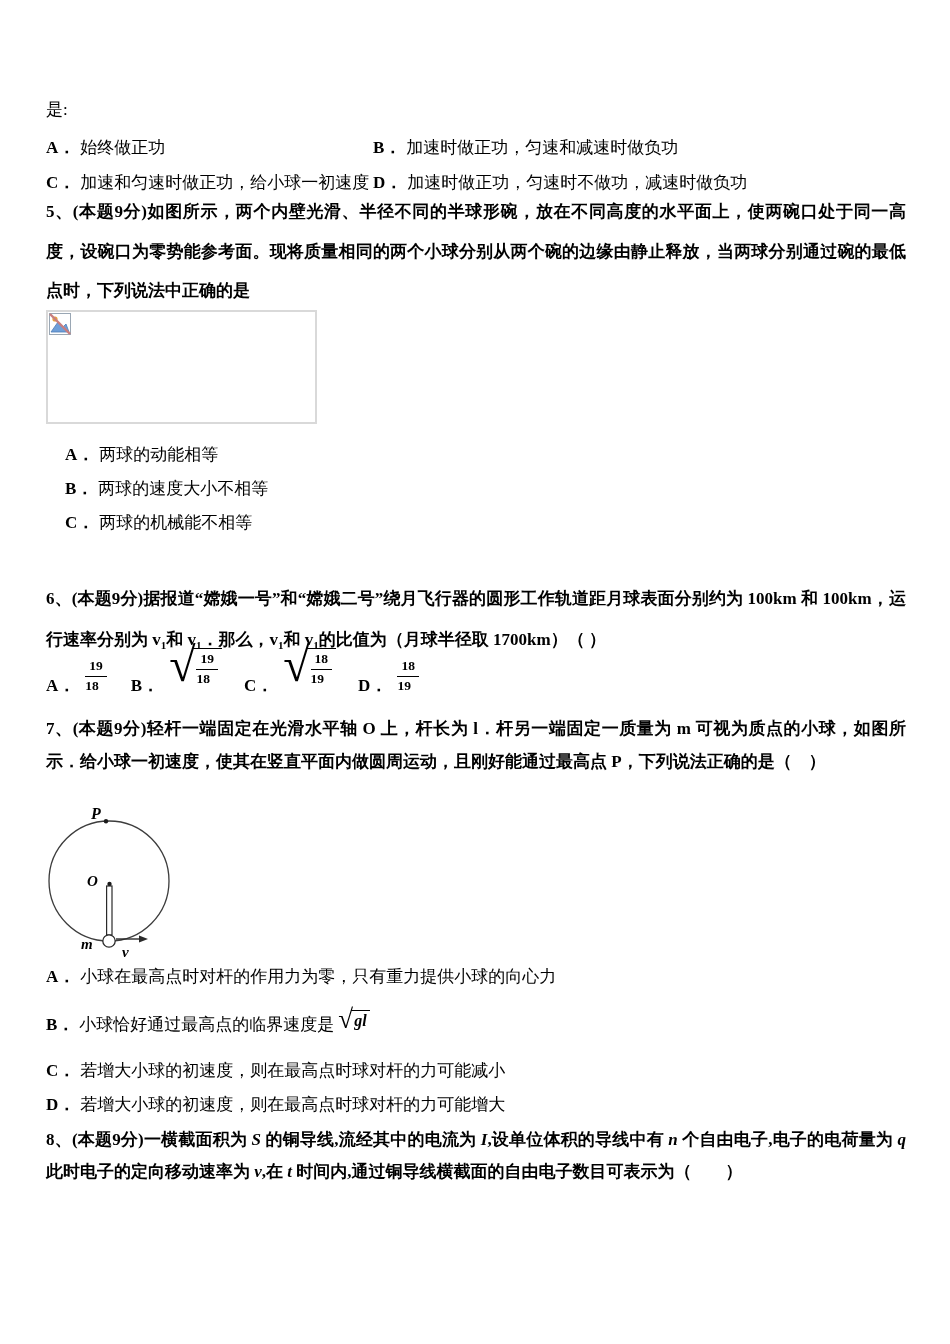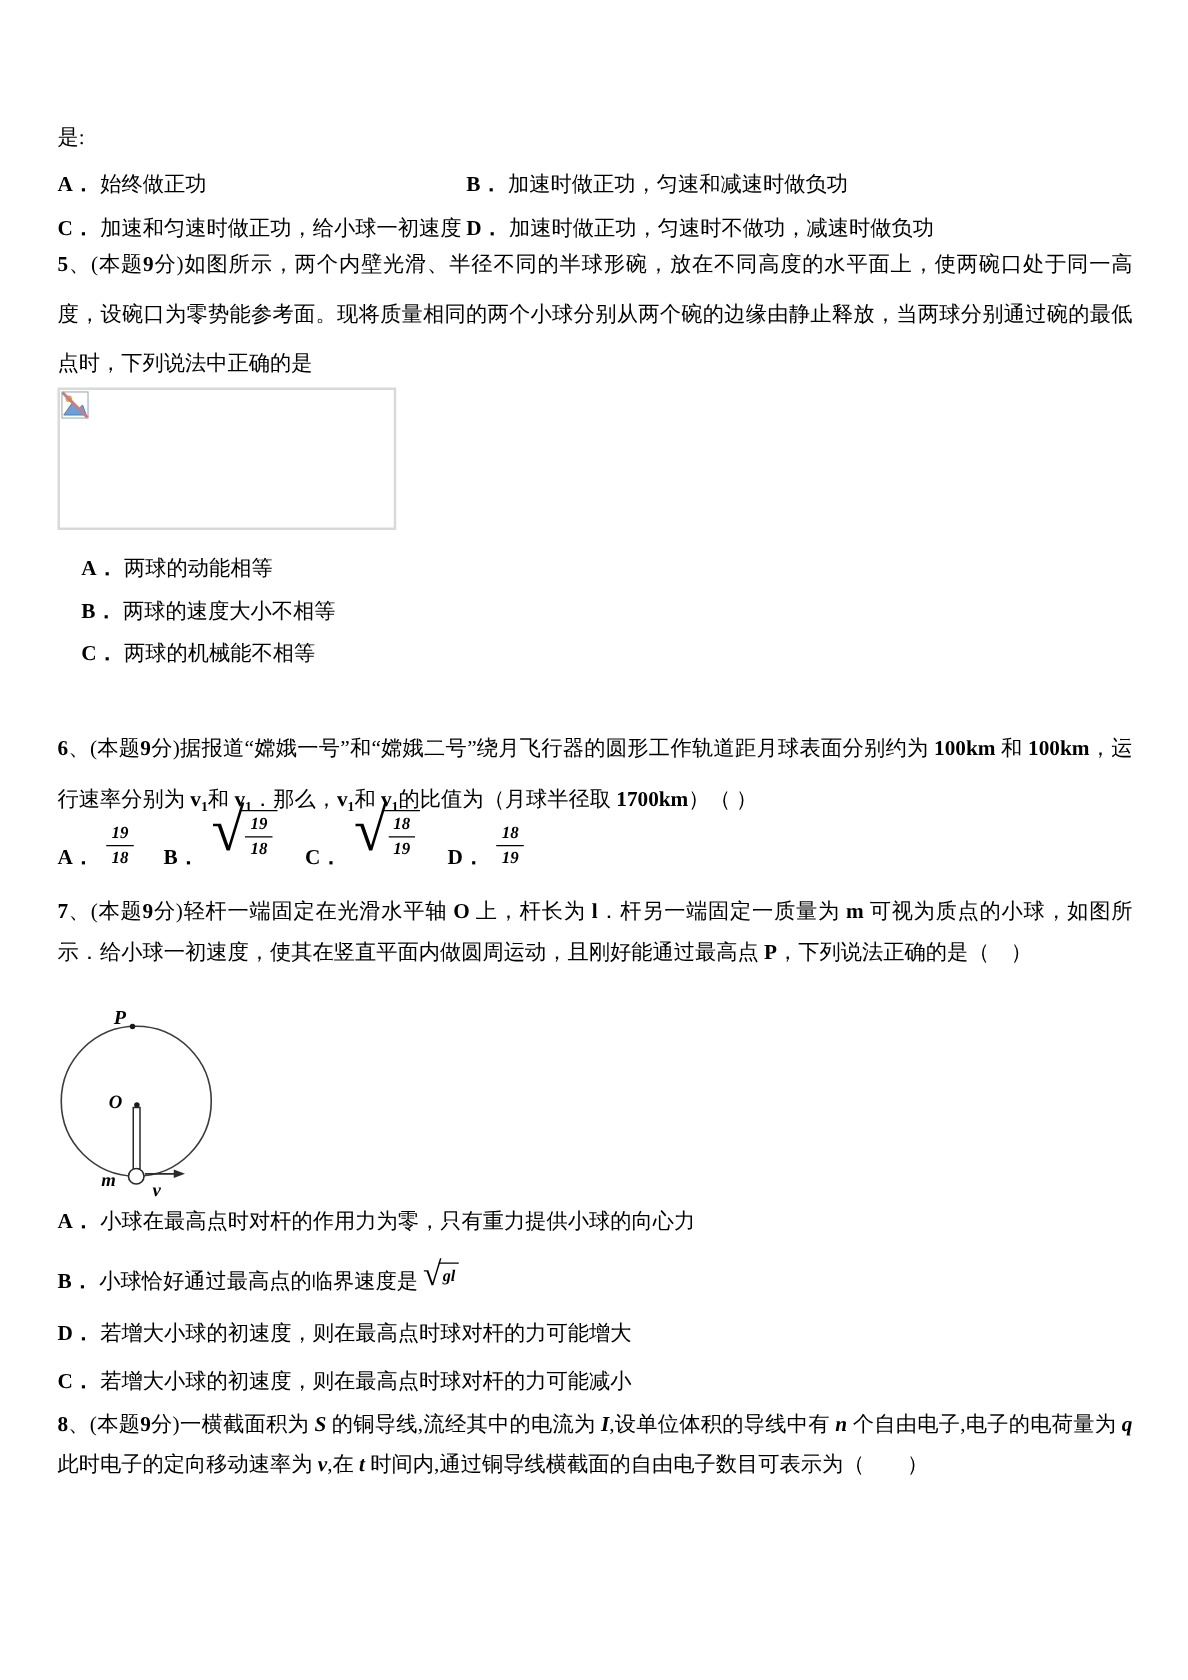--- a/index.html
+++ b/index.html
@@ -2,21 +2,21 @@
 <html><head>
 <meta charset="utf-8">
 <style>
   html,body{margin:0;padding:0;background:#ffffff;}
   body{width:950px;height:1344px;position:relative;overflow:hidden;
        font-family:"Liberation Serif","DejaVu Serif",serif;color:#000;}
   .page{position:absolute;inset:0;}
 
   .abs{position:absolute;left:46px;width:860px;}
   .stem{margin:0;font-size:17px;text-align:justify;text-align-last:left;}
-  .seg-cn{font-weight:normal;}
+  .seg-cn{font-weight:bold;}
   .seg-b{font-weight:bold;}
   .seg-bi{font-weight:bold;font-style:italic;}
   .seg-sub{font-weight:bold;font-size:11px;vertical-align:-4px;}
 
   .lead{top:98px;font-size:17px;margin:0;}
 
   .q4-grid{top:130px;display:grid;grid-template-columns:327px 1fr;
            grid-auto-rows:35px;font-size:17px;}
   .opt .letter{font-weight:bold;margin-right:5px;}
   .opt{line-height:35px;white-space:nowrap;}
@@ -26,43 +26,43 @@
            border:2px solid #d9d9d9;background:#fff;box-sizing:border-box;}
   .fig-box svg{margin:1px 0 0 1px;}
 
   .q5-opts{top:438px;font-size:17px;margin-left:19px;}
   .q5-opts .opt{line-height:34px;}
 
   .q6-stem{top:578px;line-height:41px;}
 
   .q6-opts{top:645px;display:flex;align-items:flex-start;font-size:17px;}
   .optletter{font-weight:bold;margin-top:32px;line-height:17px;display:inline-block;}
-  .frac{display:inline-block;text-align:center;font-size:13.5px;line-height:1.1;
-        font-weight:bold;font-style:italic;}
+  .frac{display:inline-block;font-size:13.5px;line-height:1.1;
+        font-weight:bold;}
   .frac .num{display:block;padding:0 4px 2px;border-bottom:1.4px solid #000;}
   .frac .den{display:block;padding-top:2px;}
   .q6-opts .frac.plain{margin:14px 0 0 10px;}
   .sqrt{display:inline-flex;align-items:flex-start;margin-left:10px;}
   .sqrt .sign{font-size:48px;line-height:36px;font-weight:normal;
               margin-right:-3px;display:inline-block;transform:translateY(2px);}
   .sqrt .inner{border-top:1.5px solid #000;padding:3px 4px 0;margin-top:3px;}
   .q6-opts .gapA{margin-left:24px;} .q6-opts .gapB{margin-left:22px;}
 
   .q7-stem{top:712px;line-height:33px;}
 
   .diagram{position:absolute;top:806px;left:45px;}
 
   .q7-opts{top:960px;font-size:17px;}
   .q7-opts .opt{line-height:34px;font-family:Liberation Serif, serif;}
   .q7-opts .opt-b{margin-top:6px;height:50px;display:flex;align-items:center;}
   .sqrt-sm{display:inline-flex;align-items:flex-start;margin-left:4px;
            transform:translateY(-6px);}
   .sqrt-sm .sign{font-size:27px;line-height:22px;font-weight:normal;margin-right:-2px;}
   .sqrt-sm .inner{border-top:1.3px solid #000;padding:2px 3px 0;margin-top:2px;
-                  font-style:italic;font-weight:bold;font-size:13px;line-height:15px;}
+                  font-style:italic;font-weight:bold;font-size:16px;line-height:15px;}
   .q7-opts .opt-c{margin-top:4px;}
 
   .q8-stem{top:1124px;line-height:32px;}
 
   svg text{font-family:"Liberation Serif","DejaVu Serif",serif;}
 </style>
 </head>
 <body>
 
 <div class="page">
@@ -143,19 +143,19 @@
   <div class="abs q7-opts">
     <div class="opt"><span class="letter">A．</span><span>小球在最高点时对杆的作用力为零，只有重力提供小球的向心力</span></div>
     <div class="opt opt-b">
       <span class="letter">B．</span>
         <span>小球恰好通过最高点的临界速度是</span>
       <span class="sqrt-sm">
         <span class="sign">√</span>
         <span class="inner">gl</span>
       </span>
     </div>
+    <div class="opt opt-c"><span class="letter">C．</span><span>若增大小球的初速度，则在最高点时球对杆的力可能减小</span></div>
     <div class="opt"><span class="letter">D．</span><span>若增大小球的初速度，则在最高点时球对杆的力可能增大</span></div>
-    <div class="opt opt-c"><span class="letter">C．</span><span>若增大小球的初速度，则在最高点时球对杆的力可能减小</span></div>
   </div>
 
   <p class="abs stem q8-stem"><span class="seg-b">8</span><span class="seg-cn">、(本题</span><span class="seg-b">9</span><span class="seg-cn">分)一横截面积为 </span><span class="seg-bi">S </span><span class="seg-cn">的铜导线,流经其中的电流为 </span><span class="seg-bi">I</span><span class="seg-cn">,设单位体积的导线中有 </span><span class="seg-bi">n </span><span class="seg-cn">个自由电子,电子的电荷量为 </span><span class="seg-bi">q </span><span class="seg-cn">此时电子的定向移动速率为 </span><span class="seg-bi">v</span><span class="seg-cn">,在 </span><span class="seg-bi">t </span><span class="seg-cn">时间内,通过铜导线横截面的自由电子数目可表示为（　　）</span></p>
 
 </div>
 
 </body></html>

